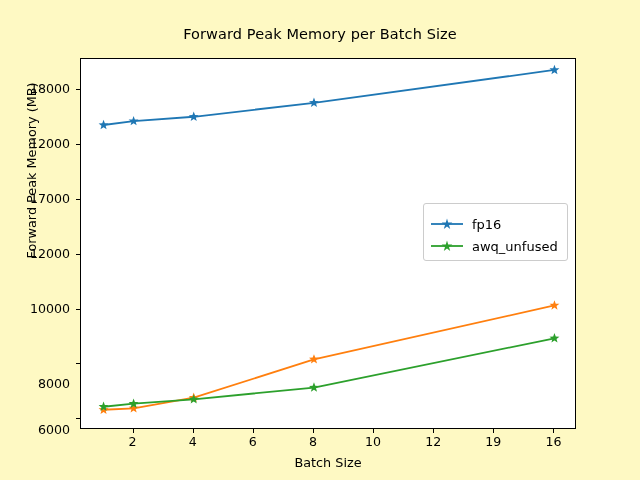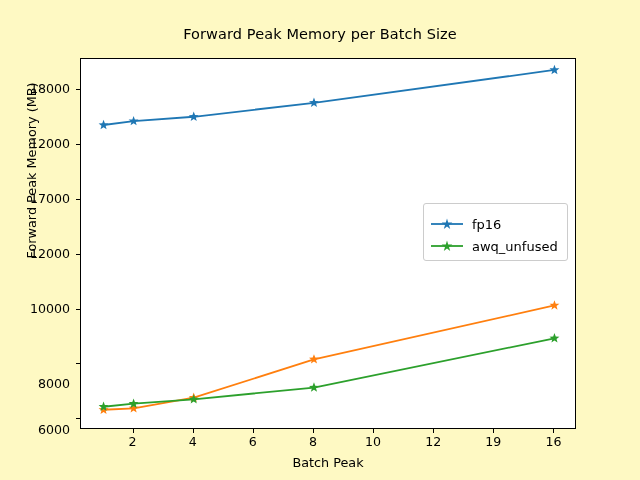--- a/index.html
+++ b/index.html
@@ -128,21 +128,21 @@
   }
 </style>
 </head>
 <body>
 
 <div id="figure">
 
   <div id="chart-title">Forward Peak Memory per Batch Size</div>
 
   <div id="ylabel">Forward Peak Memory (MB)</div>
-  <div id="xlabel">Batch Peak</div>
+  <div id="xlabel">Batch Size</div>
 
   <div id="yticks-container">
       <div class="ytick-mark" style="top: 418px;"></div>
       <div class="ytick-label" style="top: 422px;">6000</div>
       <div class="ytick-mark" style="top: 363px;"></div>
       <div class="ytick-label" style="top: 376px;">8000</div>
       <div class="ytick-mark" style="top: 309px;"></div>
       <div class="ytick-label" style="top: 300.528px;">10000</div>
       <div class="ytick-mark" style="top: 254px;"></div>
       <div class="ytick-label" style="top: 245.768px;">12000</div>

